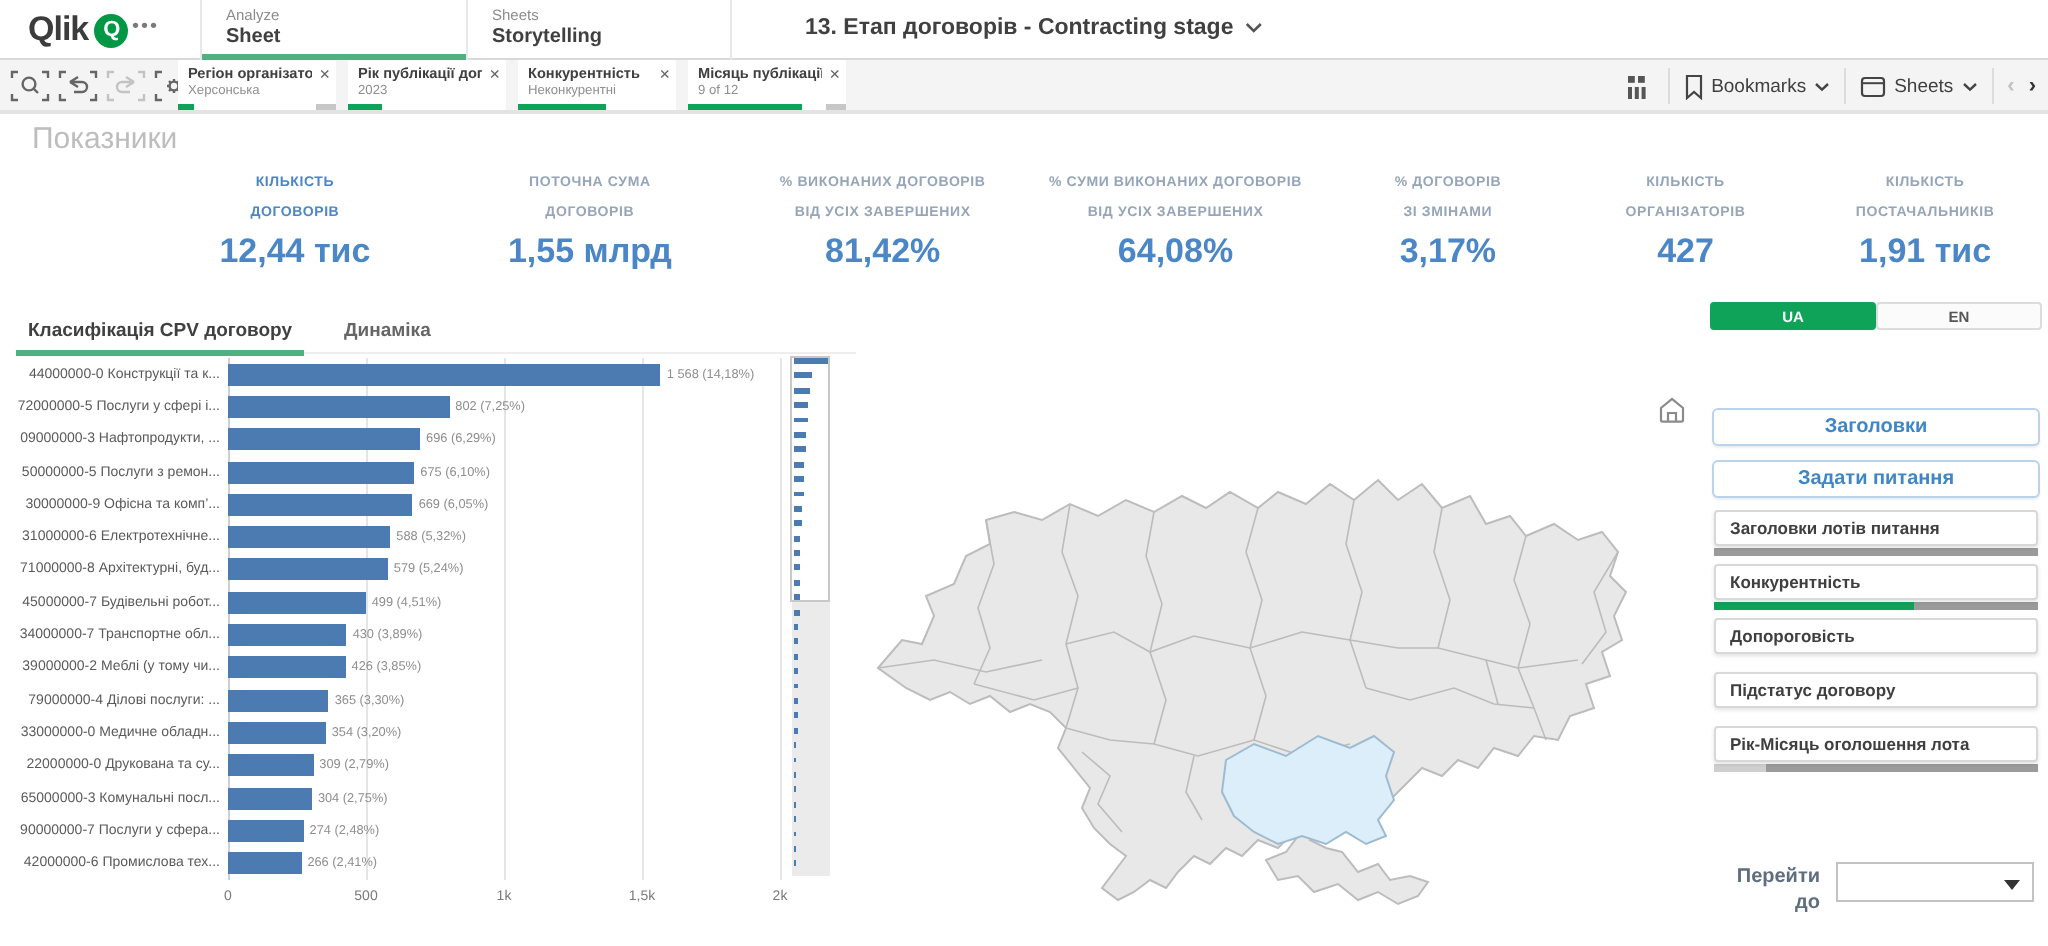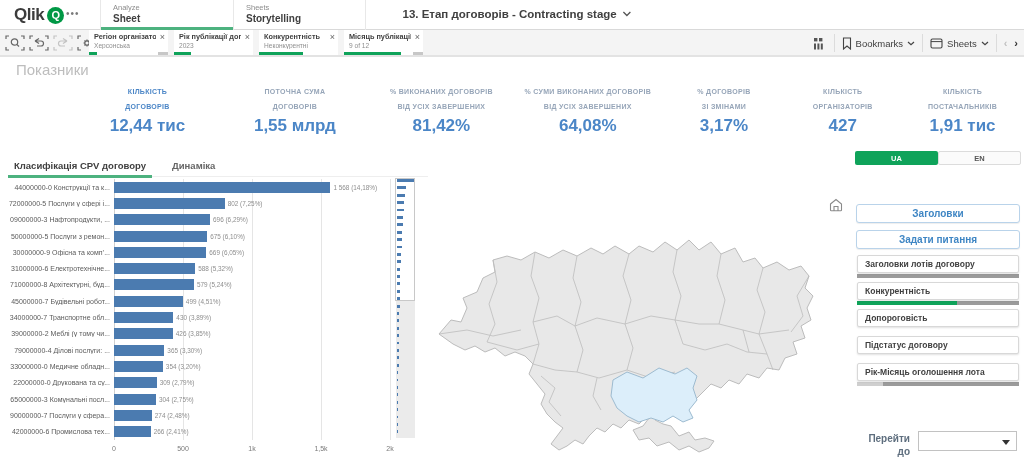--- a/index.html
+++ b/index.html
@@ -473,21 +473,21 @@
   </svg>
 
   <div class="langrow">
     <div class="langbtn on">UA</div>
     <div class="langbtn off">EN</div>
   </div>
   <div class="sbtn" style="top:204px;">Заголовки</div>
   <div class="sbtn" style="top:230px;">Задати питання</div>
   <div id="filters">
       <div class="fwrap" style="margin-bottom:4.5px">
-      <div class="fbox">Заголовки лотів договору</div>
+      <div class="fbox">Заголовки лотів питання</div>
       <div class="fbar">
           <span style="width:100%;background:#9B9B9B"></span>
         </div>
     </div>
       <div class="fwrap" style="margin-bottom:4.5px">
       <div class="fbox">Конкурентність</div>
       <div class="fbar">
           <span style="width:62%;background:var(--green)"></span>
           <span style="width:38%;background:#9B9B9B"></span>
         </div>

